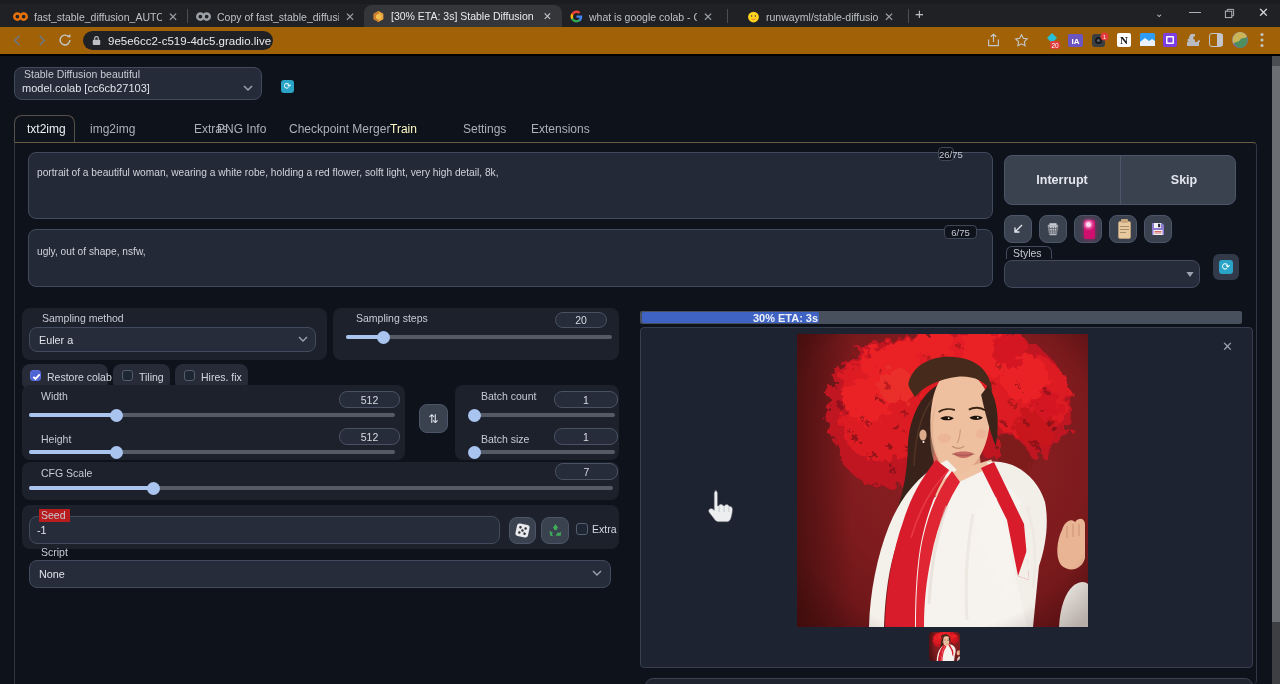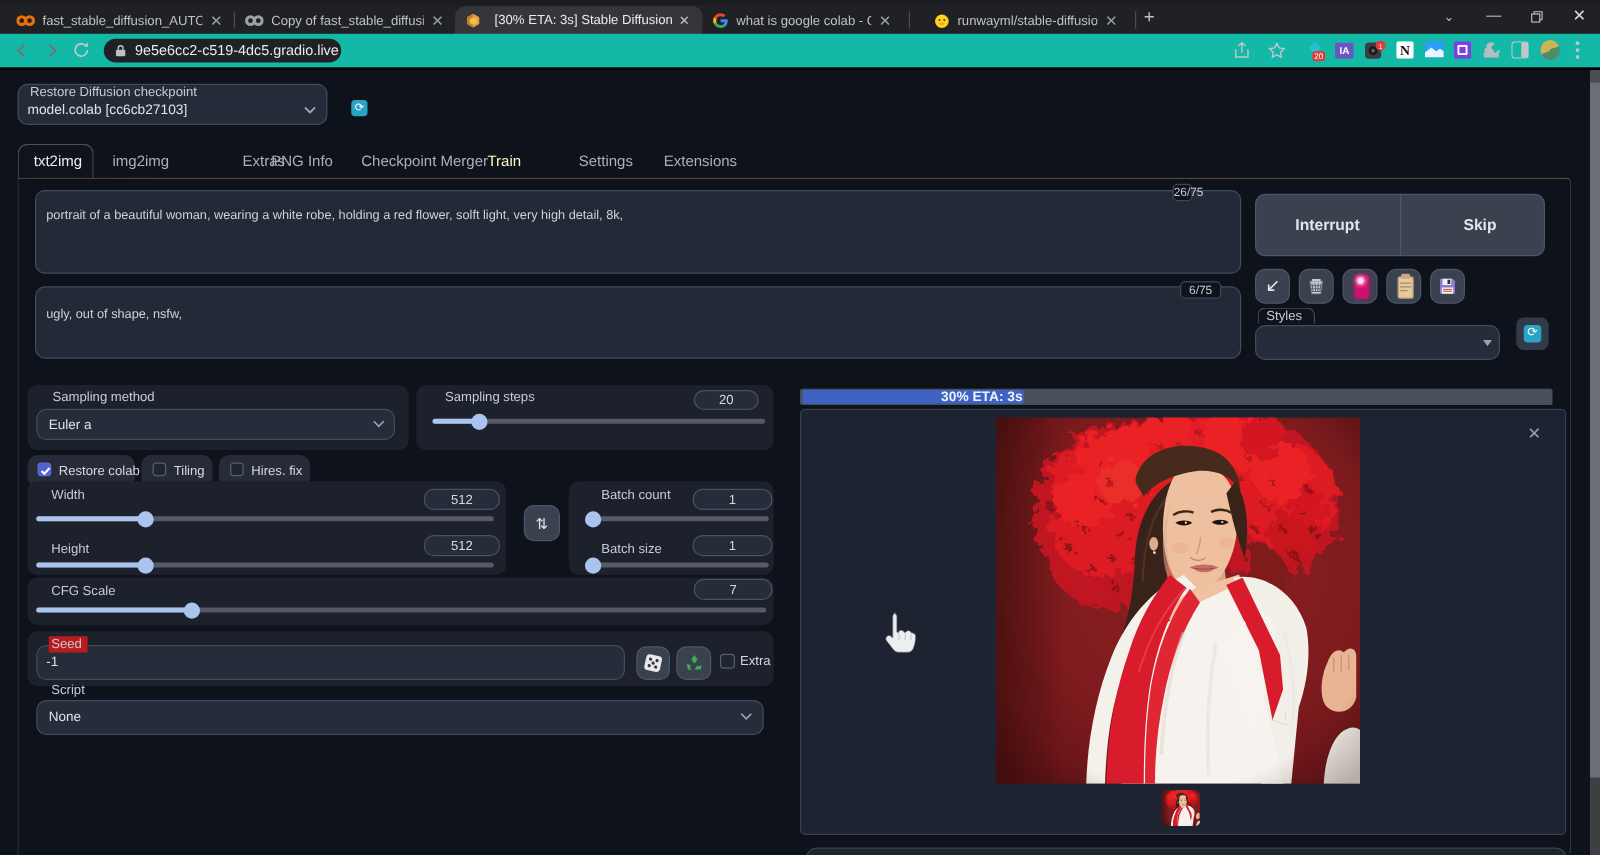--- a/index.html
+++ b/index.html
@@ -8,21 +8,21 @@
   #root { position:relative; width:1280px; height:684px; }
   .abs { position:absolute; }
 
   
   #tabbar { left:0; top:0; width:1280px; height:27px; background:#202124; }
   .tab { position:absolute; top:6px; height:21px; font-size:10.5px; color:#bdc1c6; display:flex; align-items:center; }
   .ttl { white-space:nowrap; overflow:hidden; display:inline-block; }
   .tab .x { color:#9aa0a6; font-size:12px; margin-left:6px; }
   #activetab { position:absolute; top:5px; height:22px; background:#35363a; border-radius:8px 8px 0 0; color:#e8eaed; display:flex; align-items:center; font-size:10.5px; }
   .tabsep { position:absolute; top:9px; width:1px; height:14px; background:#4a4d51; }
-  #toolbar { left:0; top:27px; width:1280px; height:27px; background:#14b8a6; }
+  #toolbar { left:0; top:27px; width:1280px; height:27px; background:#a16207; }
   #urlpill { position:absolute; left:83px; top:4px; width:190px; height:19px; background:#202124; border-radius:10px; color:#e8eaed; font-size:11px; display:flex; align-items:center; }
   #chromeline { left:0; top:54px; width:1280px; height:2px; background:#010102; }
 
   
   #app { left:0; top:56px; width:1272px; height:628px; background:#0e121b; }
   .lbl { font-size:10.5px; color:#c6cbd4; }
   .box { position:absolute; background:#262c3a; border:1px solid #414b5d; border-radius:8px; }
   .grp { position:absolute; background:#1c212c; border-radius:8px; }
   .valbox { position:absolute; background:#262c3a; border:1px solid #485263; border-radius:8px; font-size:10.5px; color:#d6dbe3; text-align:center; }
   .slider { position:absolute; height:4px; background:#555b66; border-radius:2px; }
@@ -61,21 +61,21 @@
       <span class="ttl" style="margin-left:6px; width:122px;">Copy of fast_stable_diffusion_/</span>
       <span class="x">✕</span>
     </div>
 
     <div id="activetab" style="left:364px; width:198px; padding:0 8px;">
       <svg width="13" height="13" viewBox="0 0 24 24">
           <path fill="#e8a33d" d="M12 2l9 5v10l-9 5-9-5V7z"></path>
           <path fill="#c77b2e" d="M12 2v20l-9-5V7z"></path>
           <path fill="#f0c04f" d="M12 7l5 2.8v5.6L12 18l-5-2.6V9.8z"></path>
         </svg>
-      <span class="ttl" style="margin-left:6px; width:152px;text-align:center;">[30% ETA: 3s] Stable Diffusion</span>
+      <span class="ttl" style="margin-left:6px; width:152px;">[30% ETA: 3s] Stable Diffusion</span>
       <span class="x" style="color:#c3c7cc;">✕</span>
     </div>
 
     <div class="tab" style="left:570px; width:146px;">
       <svg width="13" height="13" viewBox="0 0 48 48">
           <path fill="#4285F4" d="M45.1 24.5c0-1.6-.1-3.1-.4-4.5H24v8.5h11.8c-.5 2.8-2.1 5.1-4.4 6.7v5.6h7.2c4.2-3.9 6.5-9.6 6.5-16.3z"></path>
           <path fill="#34A853" d="M24 46c6 0 11-2 14.6-5.3l-7.2-5.6c-2 1.3-4.5 2.1-7.4 2.1-5.7 0-10.5-3.8-12.2-9H4.4v5.8C8 41.3 15.4 46 24 46z"></path>
           <path fill="#FBBC05" d="M11.8 28.2c-.4-1.3-.7-2.7-.7-4.2s.2-2.9.7-4.2V14H4.4C2.9 17 2 20.4 2 24s.9 7 2.4 10l7.4-5.8z"></path>
           <path fill="#EA4335" d="M24 10.8c3.2 0 6.1 1.1 8.4 3.3l6.3-6.3C35 4.3 30 2 24 2 15.4 2 8 6.7 4.4 14l7.4 5.8c1.7-5.2 6.5-9 12.2-9z"></path>
         </svg>
@@ -178,21 +178,21 @@
           <circle cx="2" cy="8" r="1.5"></circle>
           <circle cx="2" cy="13.5" r="1.5"></circle>
         </g>
       </svg>
   </div>
   <div class="abs" id="chromeline"></div>
 
   <div class="abs" id="app">
 
     <div class="box" style="left:14px; top:11px; width:248px; height:33px; background:#252b38;"></div>
-    <span class="abs lbl" style="left:24px; top:12px;">Restore Diffusion checkpoint</span>
+    <span class="abs lbl" style="left:24px; top:12px;">Stable Diffusion beautiful</span>
     <span class="abs" style="left:22px; top:26px; font-size:11px; color:#dfe3ea;">model.colab [cc6cb27103]</span>
     <svg class="abs" style="left:243px; top:29px;" width="10" height="7" viewBox="0 0 10 7">
         <path fill="none" stroke="#9ba3b0" stroke-width="1.5" d="M1 1l4 4 4-4"></path>
       </svg>
     <div class="abs" style="left:281px; top:24px; width:13px; height:13px; border-radius:3px; background:#29a3c6; color:#fff; font-size:9px; text-align:center; line-height:13px;">⟳</div>
 
     <span class="abs" style="left:90px; top:66px; font-size:12px; color:#aab1bb;">img2img</span>
     <span class="abs" style="left:160px; top:66px; font-size:12px; color:#aab1bb;margin-left:34px;">Extras</span>
     <span class="abs" style="left:217px; top:66px; font-size:12px; color:#aab1bb;">PNG Info</span>
     <span class="abs" style="left:289px; top:66px; font-size:12px; color:#aab1bb;">Checkpoint Merger</span>

